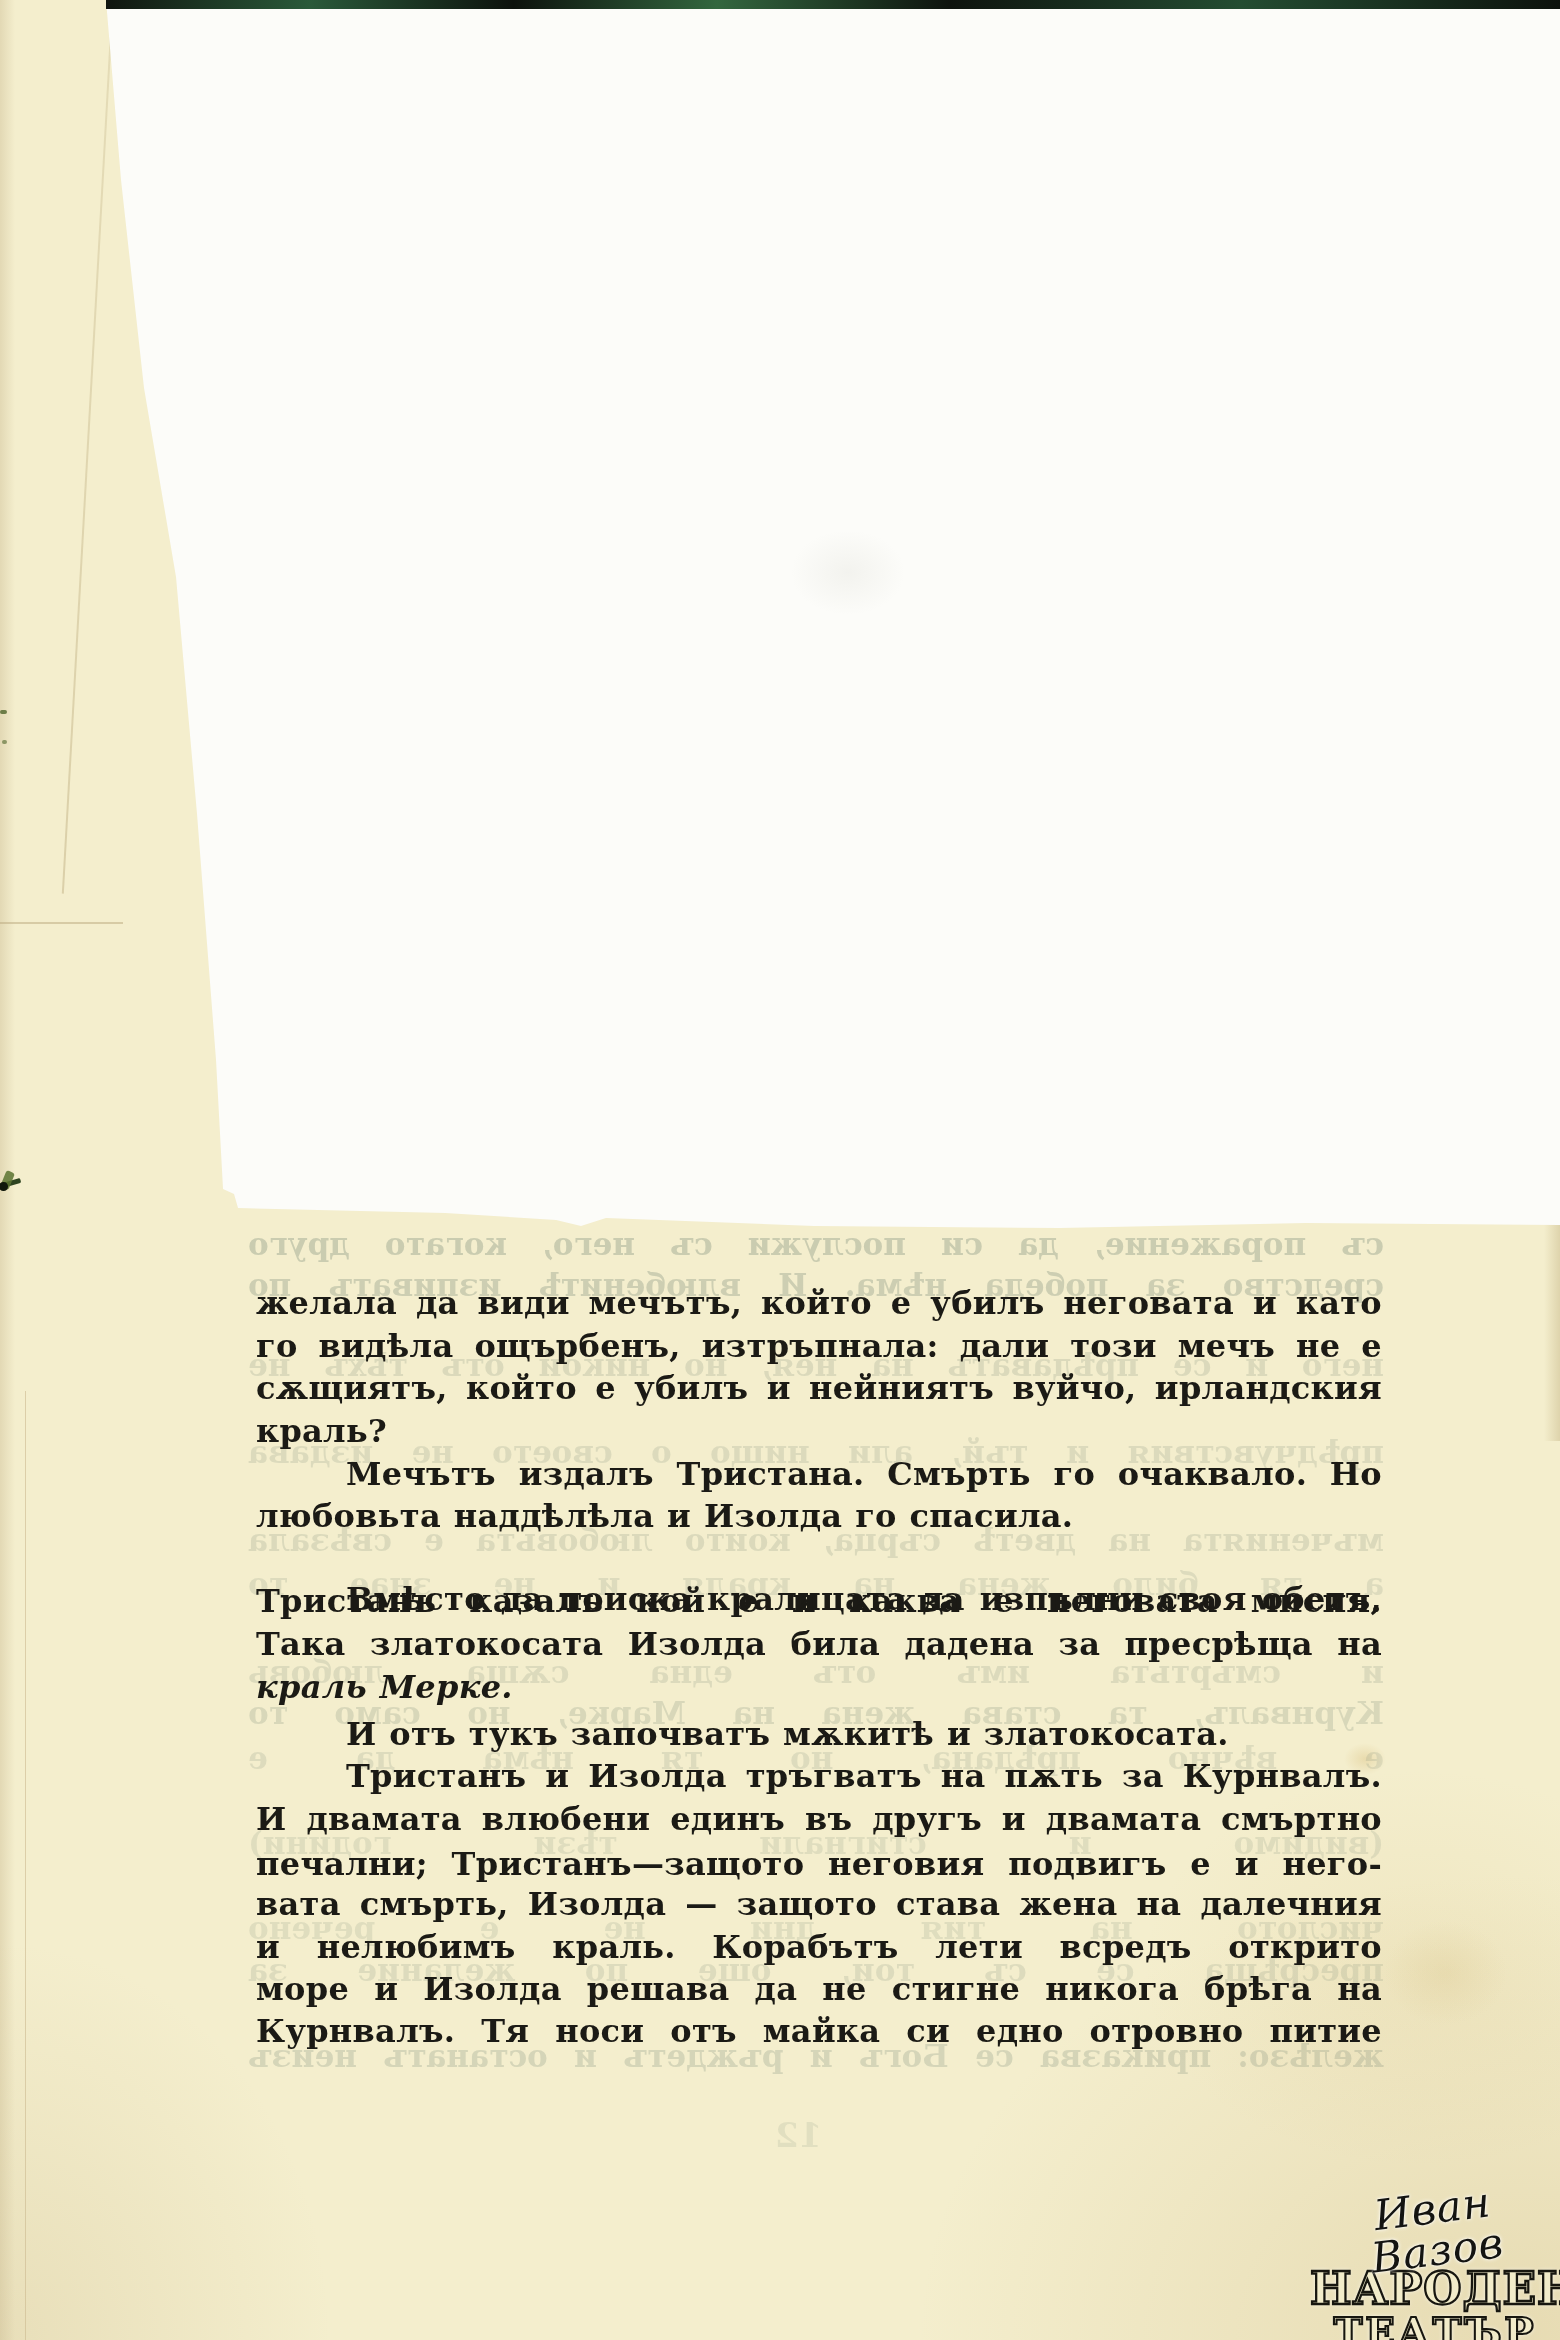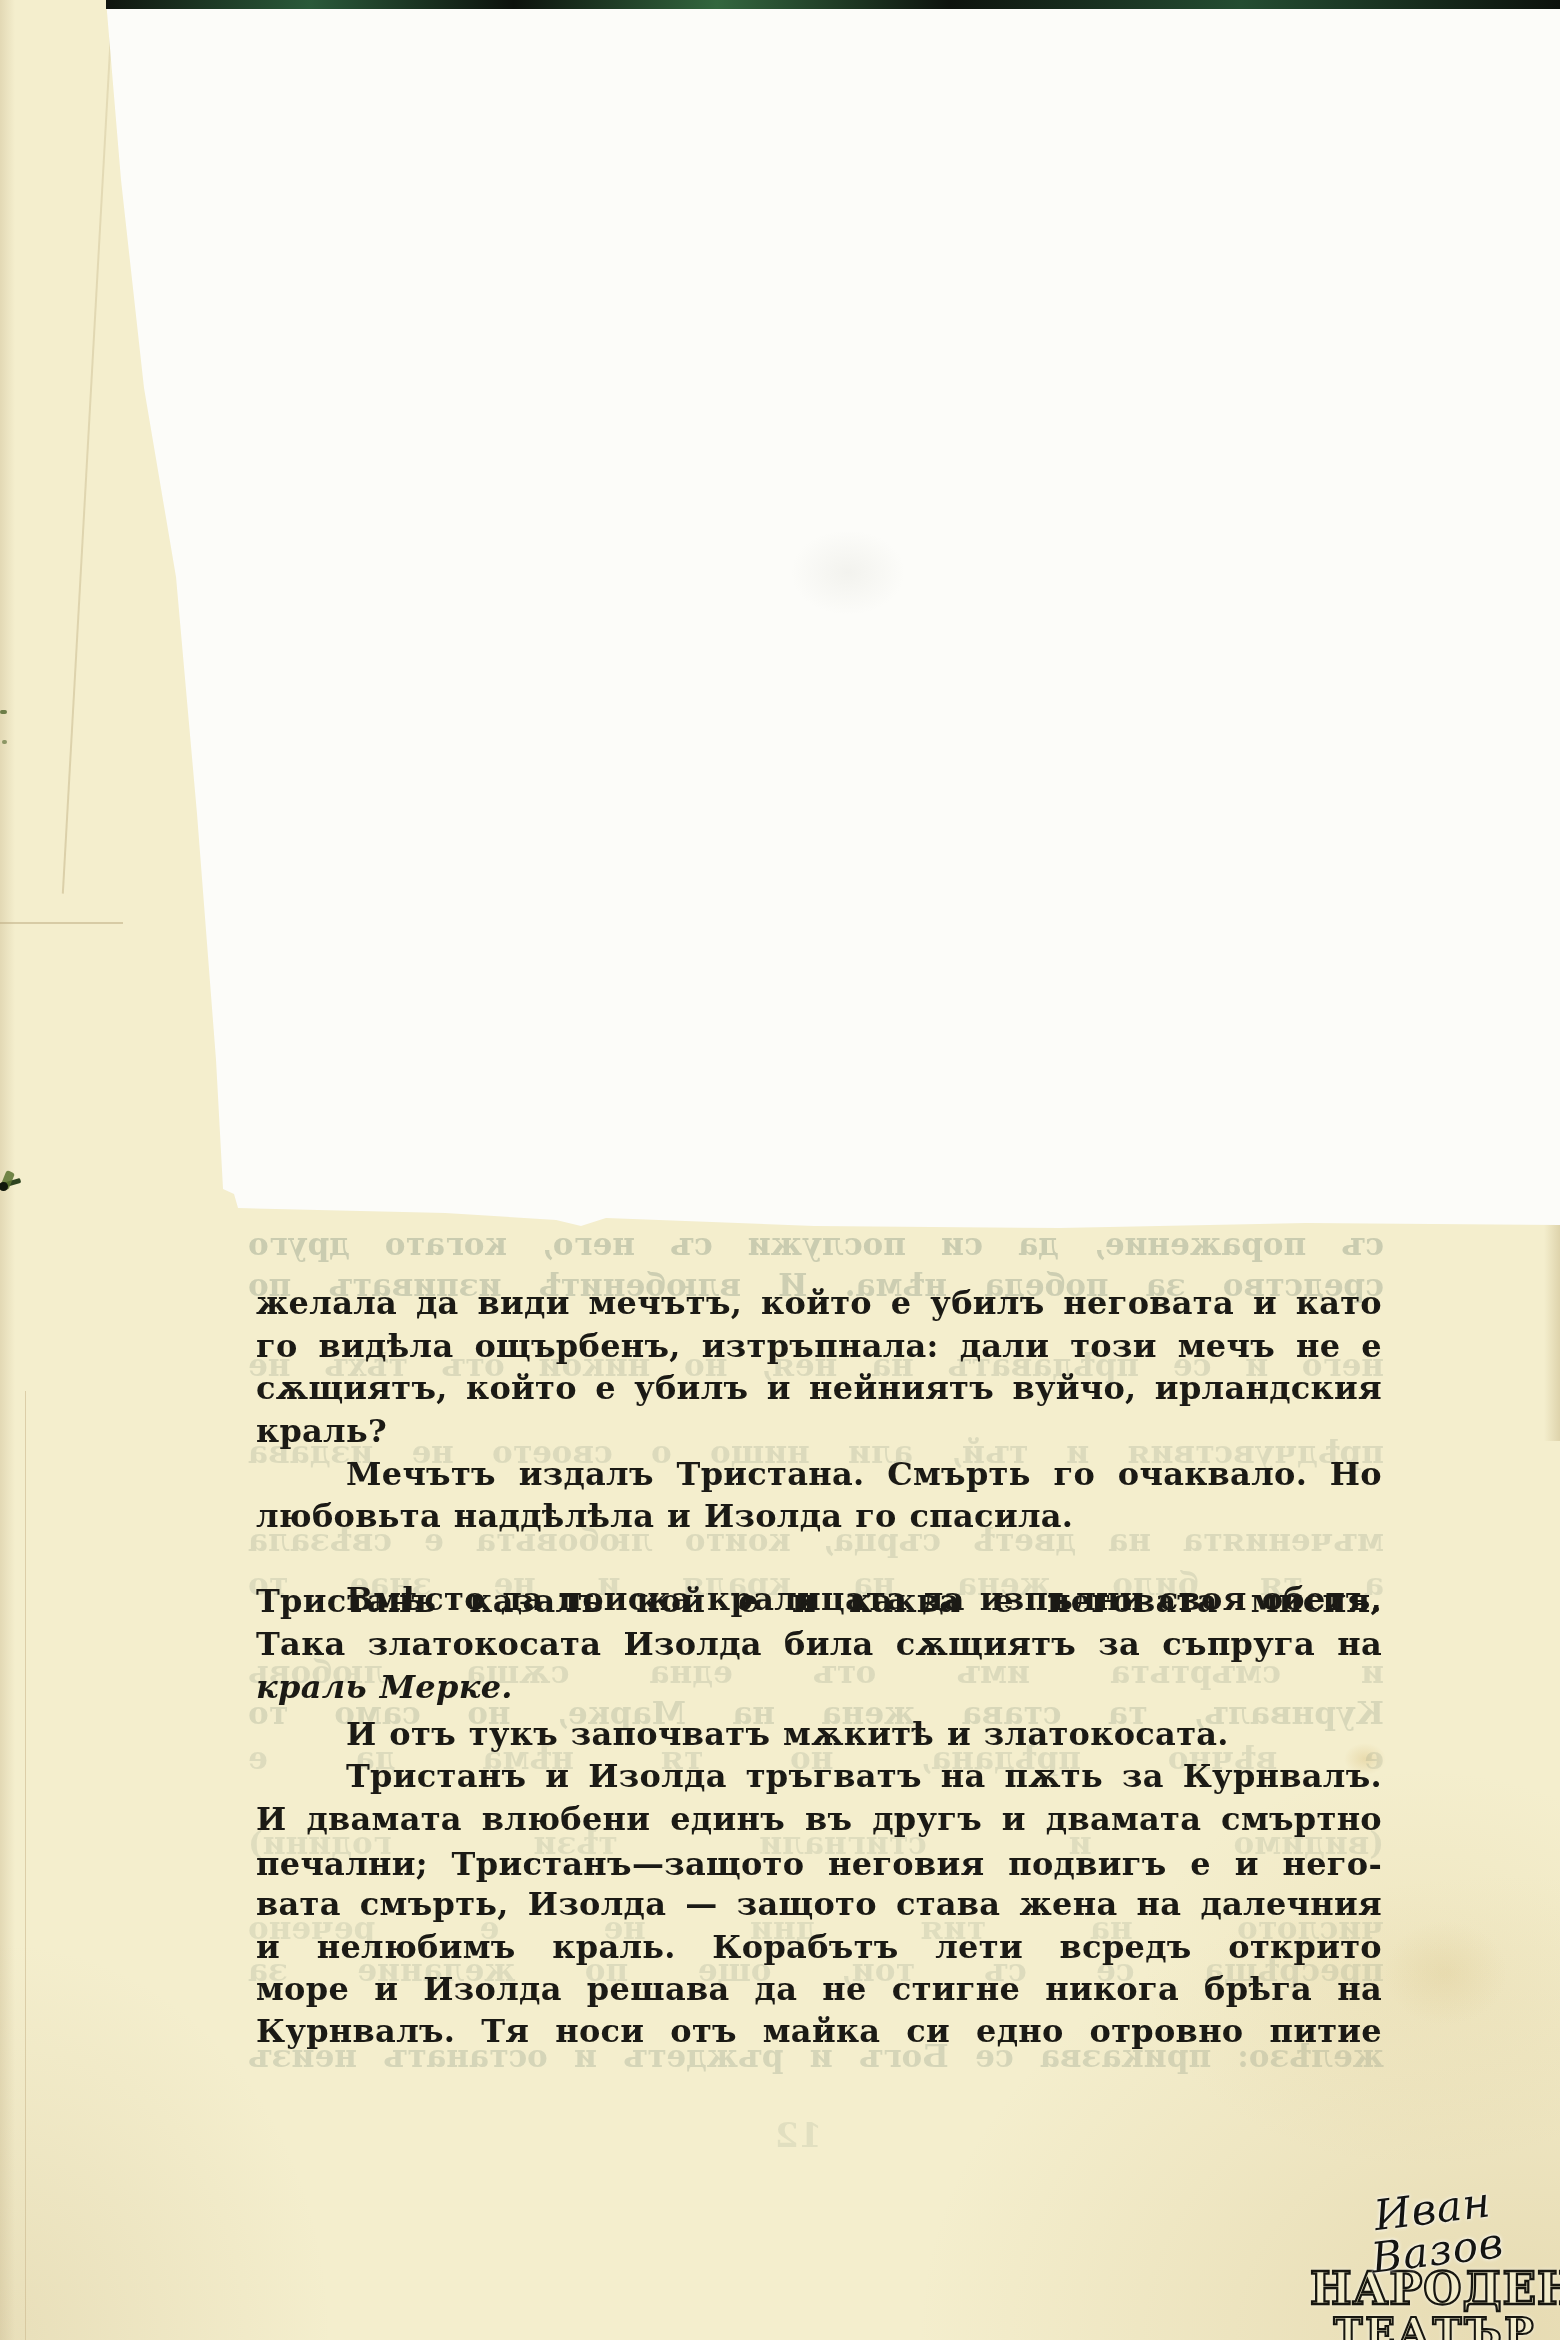--- a/index.html
+++ b/index.html
@@ -120,21 +120,21 @@
 
   <div id="text-layer">
       <div class="line fill" style="top: 1282px;">желала да види мечътъ, който е убилъ неговата и като</div>
       <div class="line fill" style="top: 1325px;">го видѣла ощърбенъ, изтръпнала: дали този мечъ не е</div>
       <div class="line fill" style="top: 1367px;">сѫщиятъ, който е убилъ и нейниятъ вуйчо, ирландския</div>
       <div class="line" style="top: 1410px;">краль?</div>
       <div class="line fill indent" style="top: 1453px;">Мечътъ издалъ Тристана. Смърть го очаквало. Но</div>
       <div class="line" style="top: 1495px;">любовьта наддѣлѣла и Изолда го спасила.</div>
       <div class="line fill indent" style="top: 1538px; margin-top: 40px;">Вмѣсто да поиска кралицата да изпълни своя обетъ,</div>
       <div class="line fill" style="top: 1580px;">Тристанъ казалъ кой е и каква е неговата мисия.</div>
-      <div class="line fill" style="top: 1623px;">Така златокосата Изолда била сѫщиятъ за съпруга на</div>
+      <div class="line fill" style="top: 1623px;">Така златокосата Изолда била дадена за пресрѣща на</div>
       <div class="line" style="top: 1666px; font-style: italic;">краль Мерке.</div>
       <div class="line indent" style="top: 1713px;">И отъ тукъ започватъ мѫкитѣ и златокосата.</div>
       <div class="line fill indent" style="top: 1755px;">Тристанъ и Изолда тръгватъ на пѫть за Курнвалъ.</div>
       <div class="line fill" style="top: 1798px;">И двамата влюбени единъ въ другъ и двамата смъртно</div>
       <div class="line fill" style="top: 1843px;">печални; Тристанъ—защото неговия подвигъ е и него-</div>
       <div class="line fill" style="top: 1883px;">вата смърть, Изолда — защото става жена на далечния</div>
       <div class="line fill" style="top: 1926px;">и нелюбимъ краль. Корабътъ лети всредъ открито</div>
       <div class="line fill" style="top: 1968px;">море и Изолда решава да не стигне никога брѣга на</div>
       <div class="line fill" style="top: 2010px;">Курнвалъ. Тя носи отъ майка си едно отровно питие</div>
     </div>

